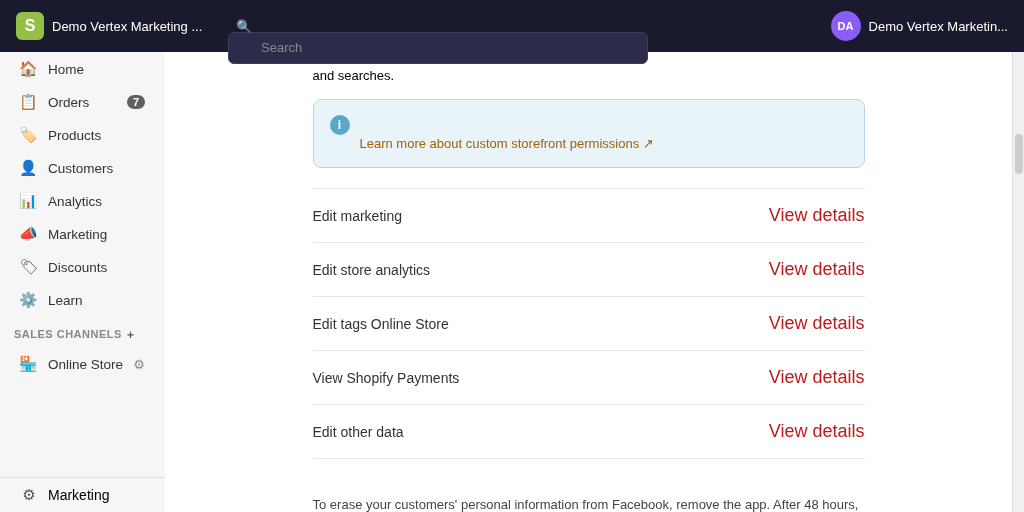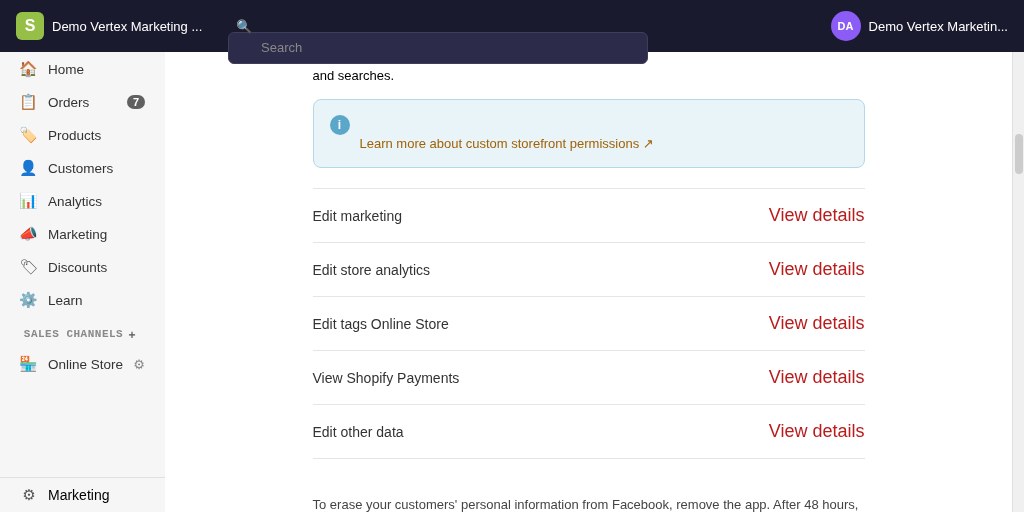--- a/index.html
+++ b/index.html
@@ -121,22 +121,21 @@
       font-weight: 600;
     }
     .sidebar-section-header {
       font-size: 11px;
       font-weight: 600;
       color: #888;
       padding: 8px 14px 4px;
       letter-spacing: 0.5px;
       display: flex;
       align-items: center;
-      justify-content: center;
-      font-family: Liberation Mono, monospace;
+      justify-content: flex-start;
     }
     .sidebar-section-header .add-btn {
       width: 18px;
       height: 18px;
       display: flex;
       align-items: center;
       justify-content: center;
       border-radius: 4px;
       color: #555;
       cursor: pointer;

